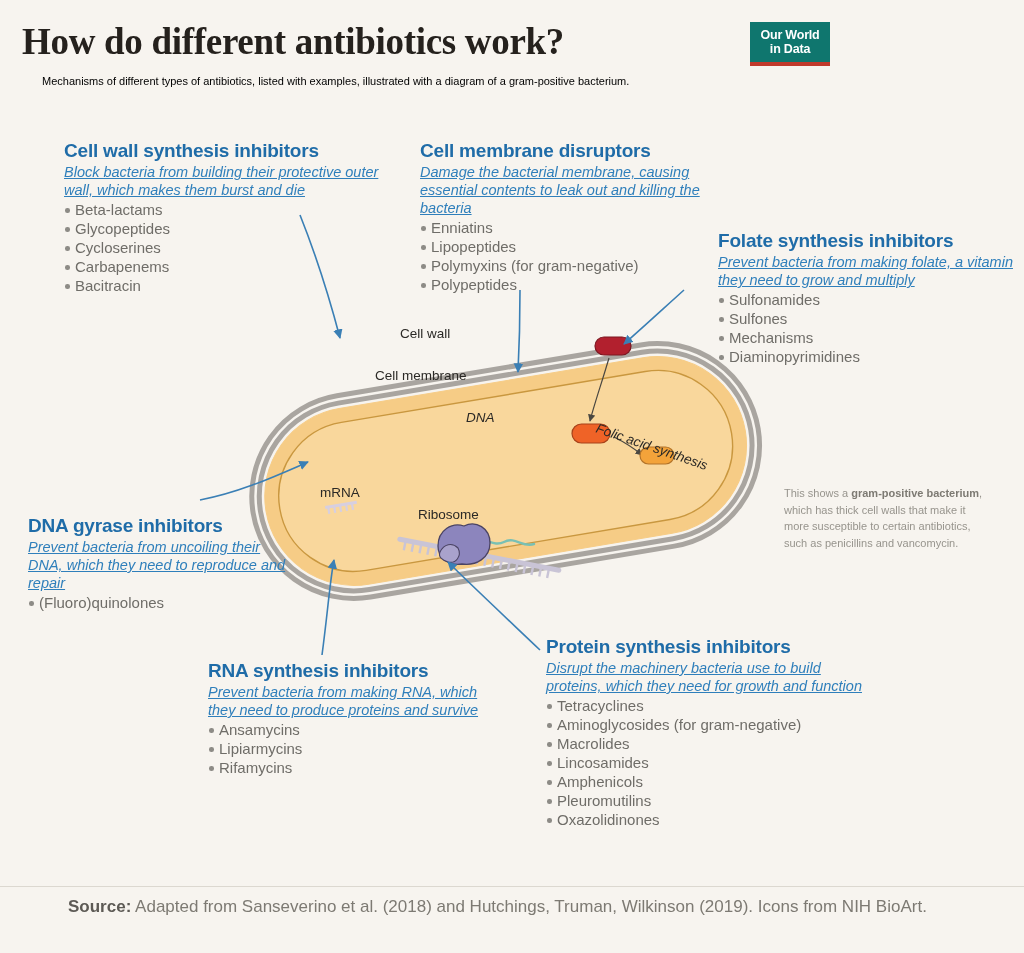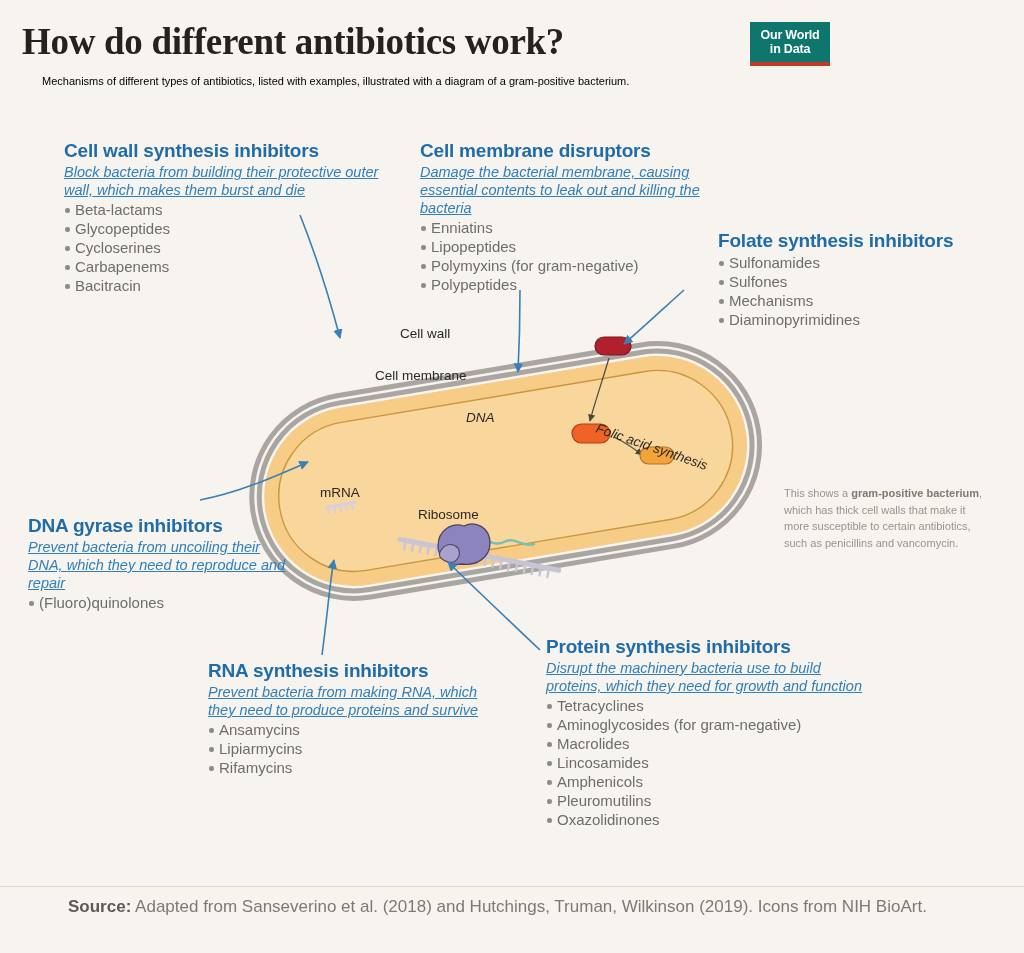--- a/index.html
+++ b/index.html
@@ -239,20 +239,21 @@
     <ul>
       <li>Enniatins</li>
       <li>Lipopeptides</li>
       <li>Polymyxins (for gram-negative)</li>
       <li>Polypeptides</li>
     </ul>
   </div>
 
   <div class="block" id="blk-folate">
     <h3>Folate synthesis inhibitors</h3>
+    <p class="desc">Prevent bacteria from making folate, a vitamin they need to grow and multiply</p>
     <ul>
       <li>Sulfonamides</li>
       <li>Sulfones</li>
       <li>Mechanisms</li>
       <li>Diaminopyrimidines</li>
     </ul>
   </div>
 
   <div class="block" id="blk-gyrase">
     <h3>DNA gyrase inhibitors</h3>

